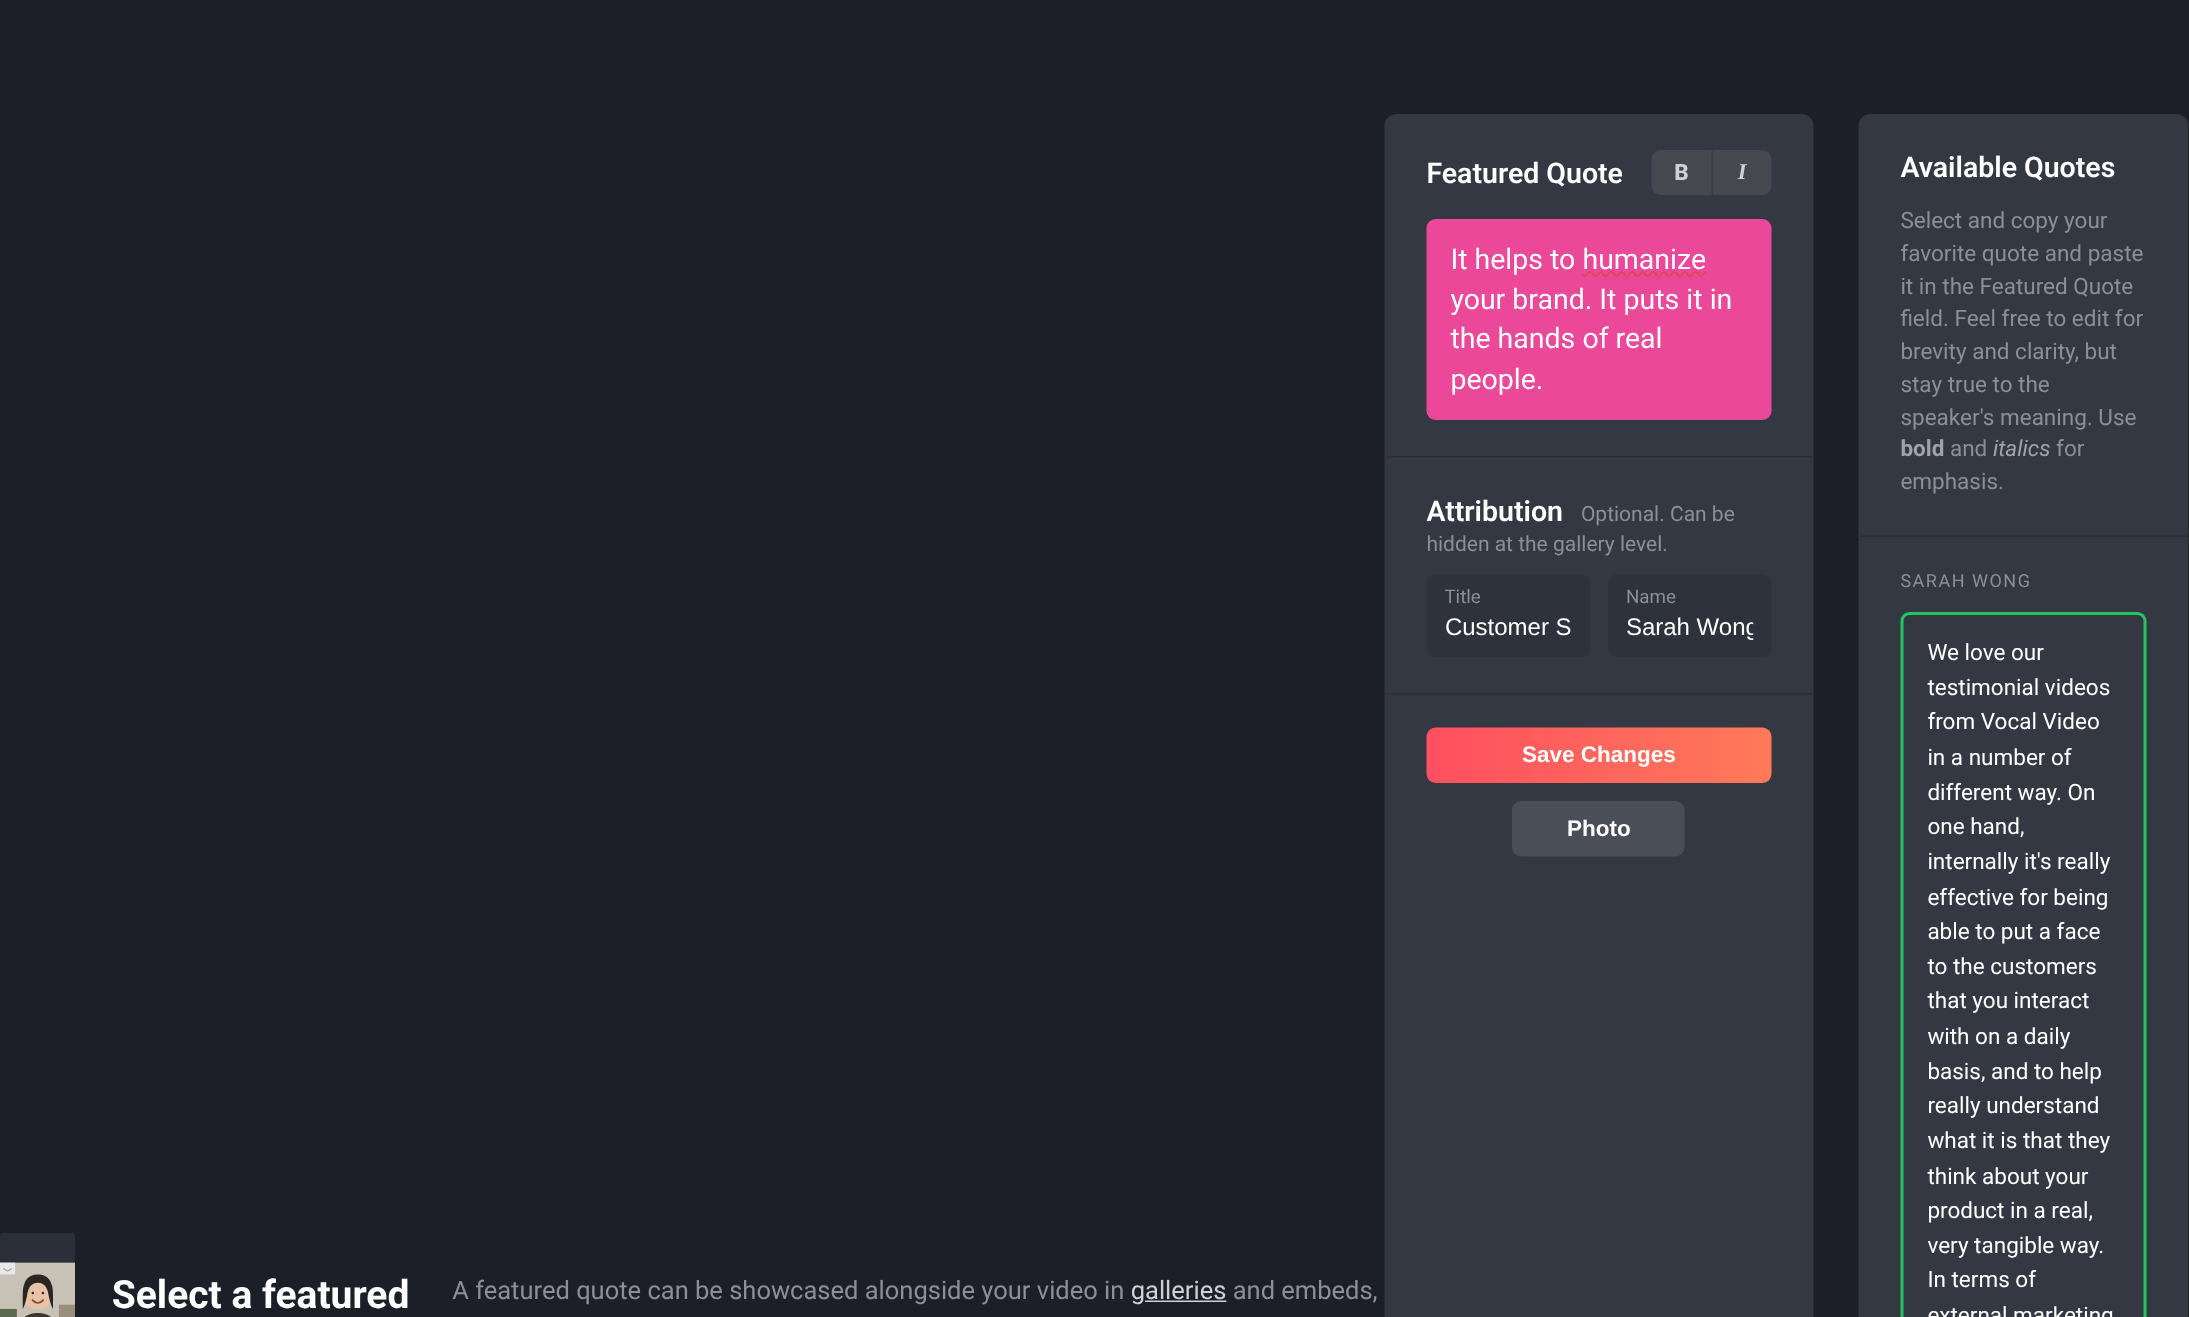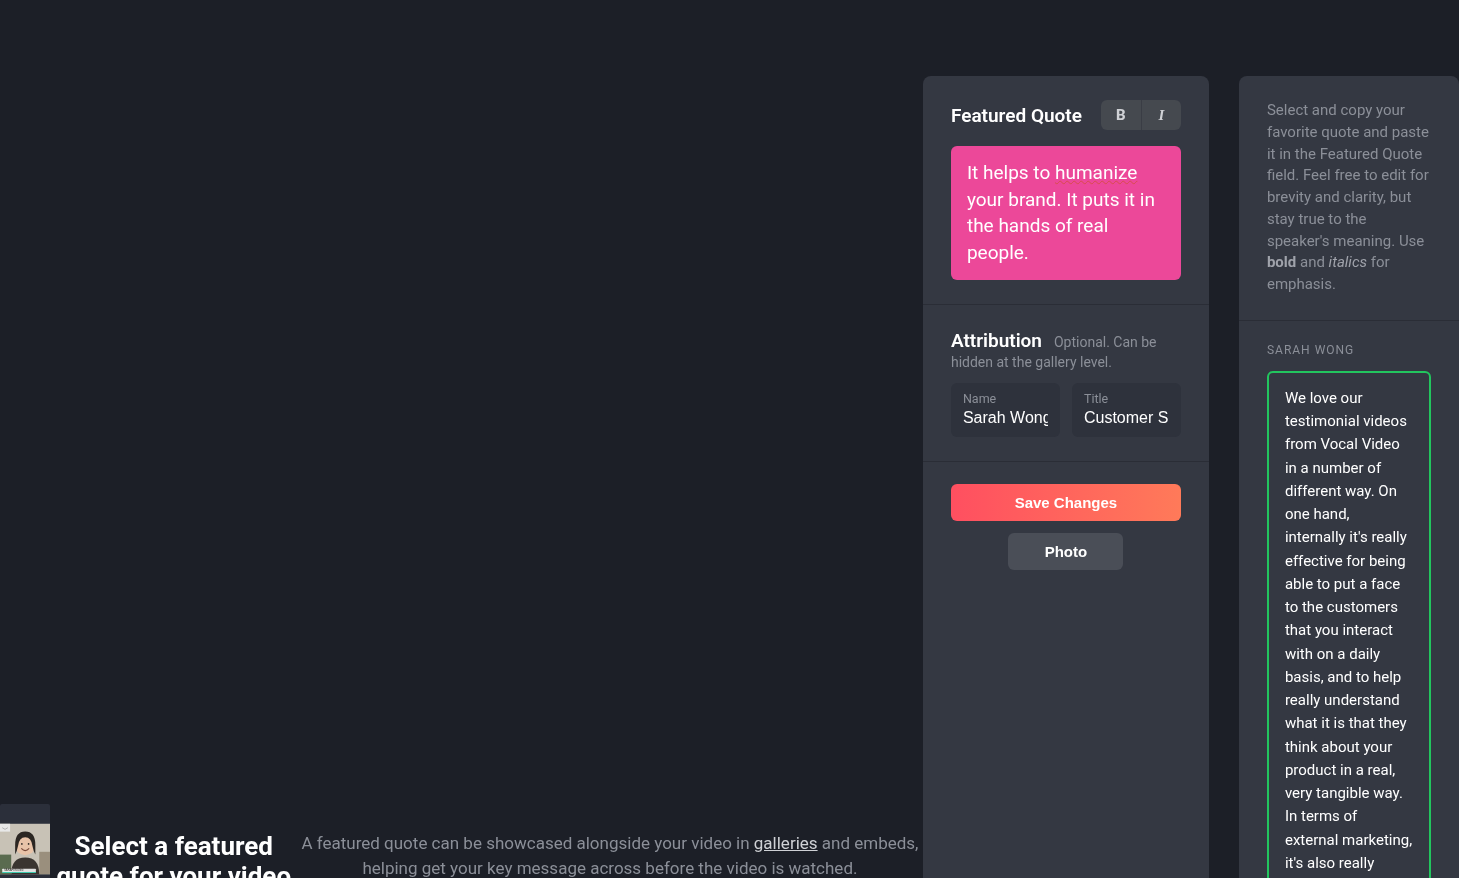--- a/index.html
+++ b/index.html
@@ -255,40 +255,41 @@
         </div>
       </div>
 
       <div class="section">
         <div style="margin-bottom:12px;">
           <span class="section-title">Attribution</span>
           <span class="section-hint">Optional. Can be hidden at the gallery level.</span>
         </div>
         <div class="attr-row">
           <div class="field">
+            <div class="field-label">Title</div>
+            <input class="field-value" value="Customer Success" style="">
+          </div>
+          <div class="field">
             <div class="field-label">Name</div>
             <input class="field-value" value="Sarah Wong" style="">
           </div>
-          <div class="field">
-            <div class="field-label">Title</div>
-            <input class="field-value" value="Customer Success" style="">
-          </div>
         </div>
       </div>
 
 
       <div class="actions">
         <button class="btn btn-primary">Save Changes</button>
         <button class="btn btn-secondary">Photo</button>
       </div>
 
     </div>
 
     <div class="card right">
       <div class="section">
+        <div class="section-title">Available Quotes</div>
         <p class="right-desc">
           <span>Select and copy your favorite quote and paste it in the Featured Quote field. Feel free to edit for brevity and clarity, but stay true to the speaker's meaning. Use </span><b>bold</b><span> and </span><i>italics</i><span> for emphasis.</span>
         </p>
       </div>
       <div class="section quotes">
         <div class="speaker-name">SARAH WONG</div>
         <div class="quote-select">We love our testimonial videos from Vocal Video in a number of different way. On one hand, internally it's really effective for being able to put a face to the customers that you interact with on a daily basis, and to help really understand what it is that they think about your product in a real, very tangible way. In terms of external marketing, it's also really effective for those exact same reasons. It helps to humanize your brand. It puts it in the hands of real people who can relate to whoever is actually providing that testimonial either based on their industry or be some of the company that they work for. If it is somewhat relatable to you that it definitely makes that purchase experience a lot easier because you start to be able to see yourself in their shoes. So that it's extremely effective for creating social media campaigns and marketing your product</div>
       </div>
     </div>
 

